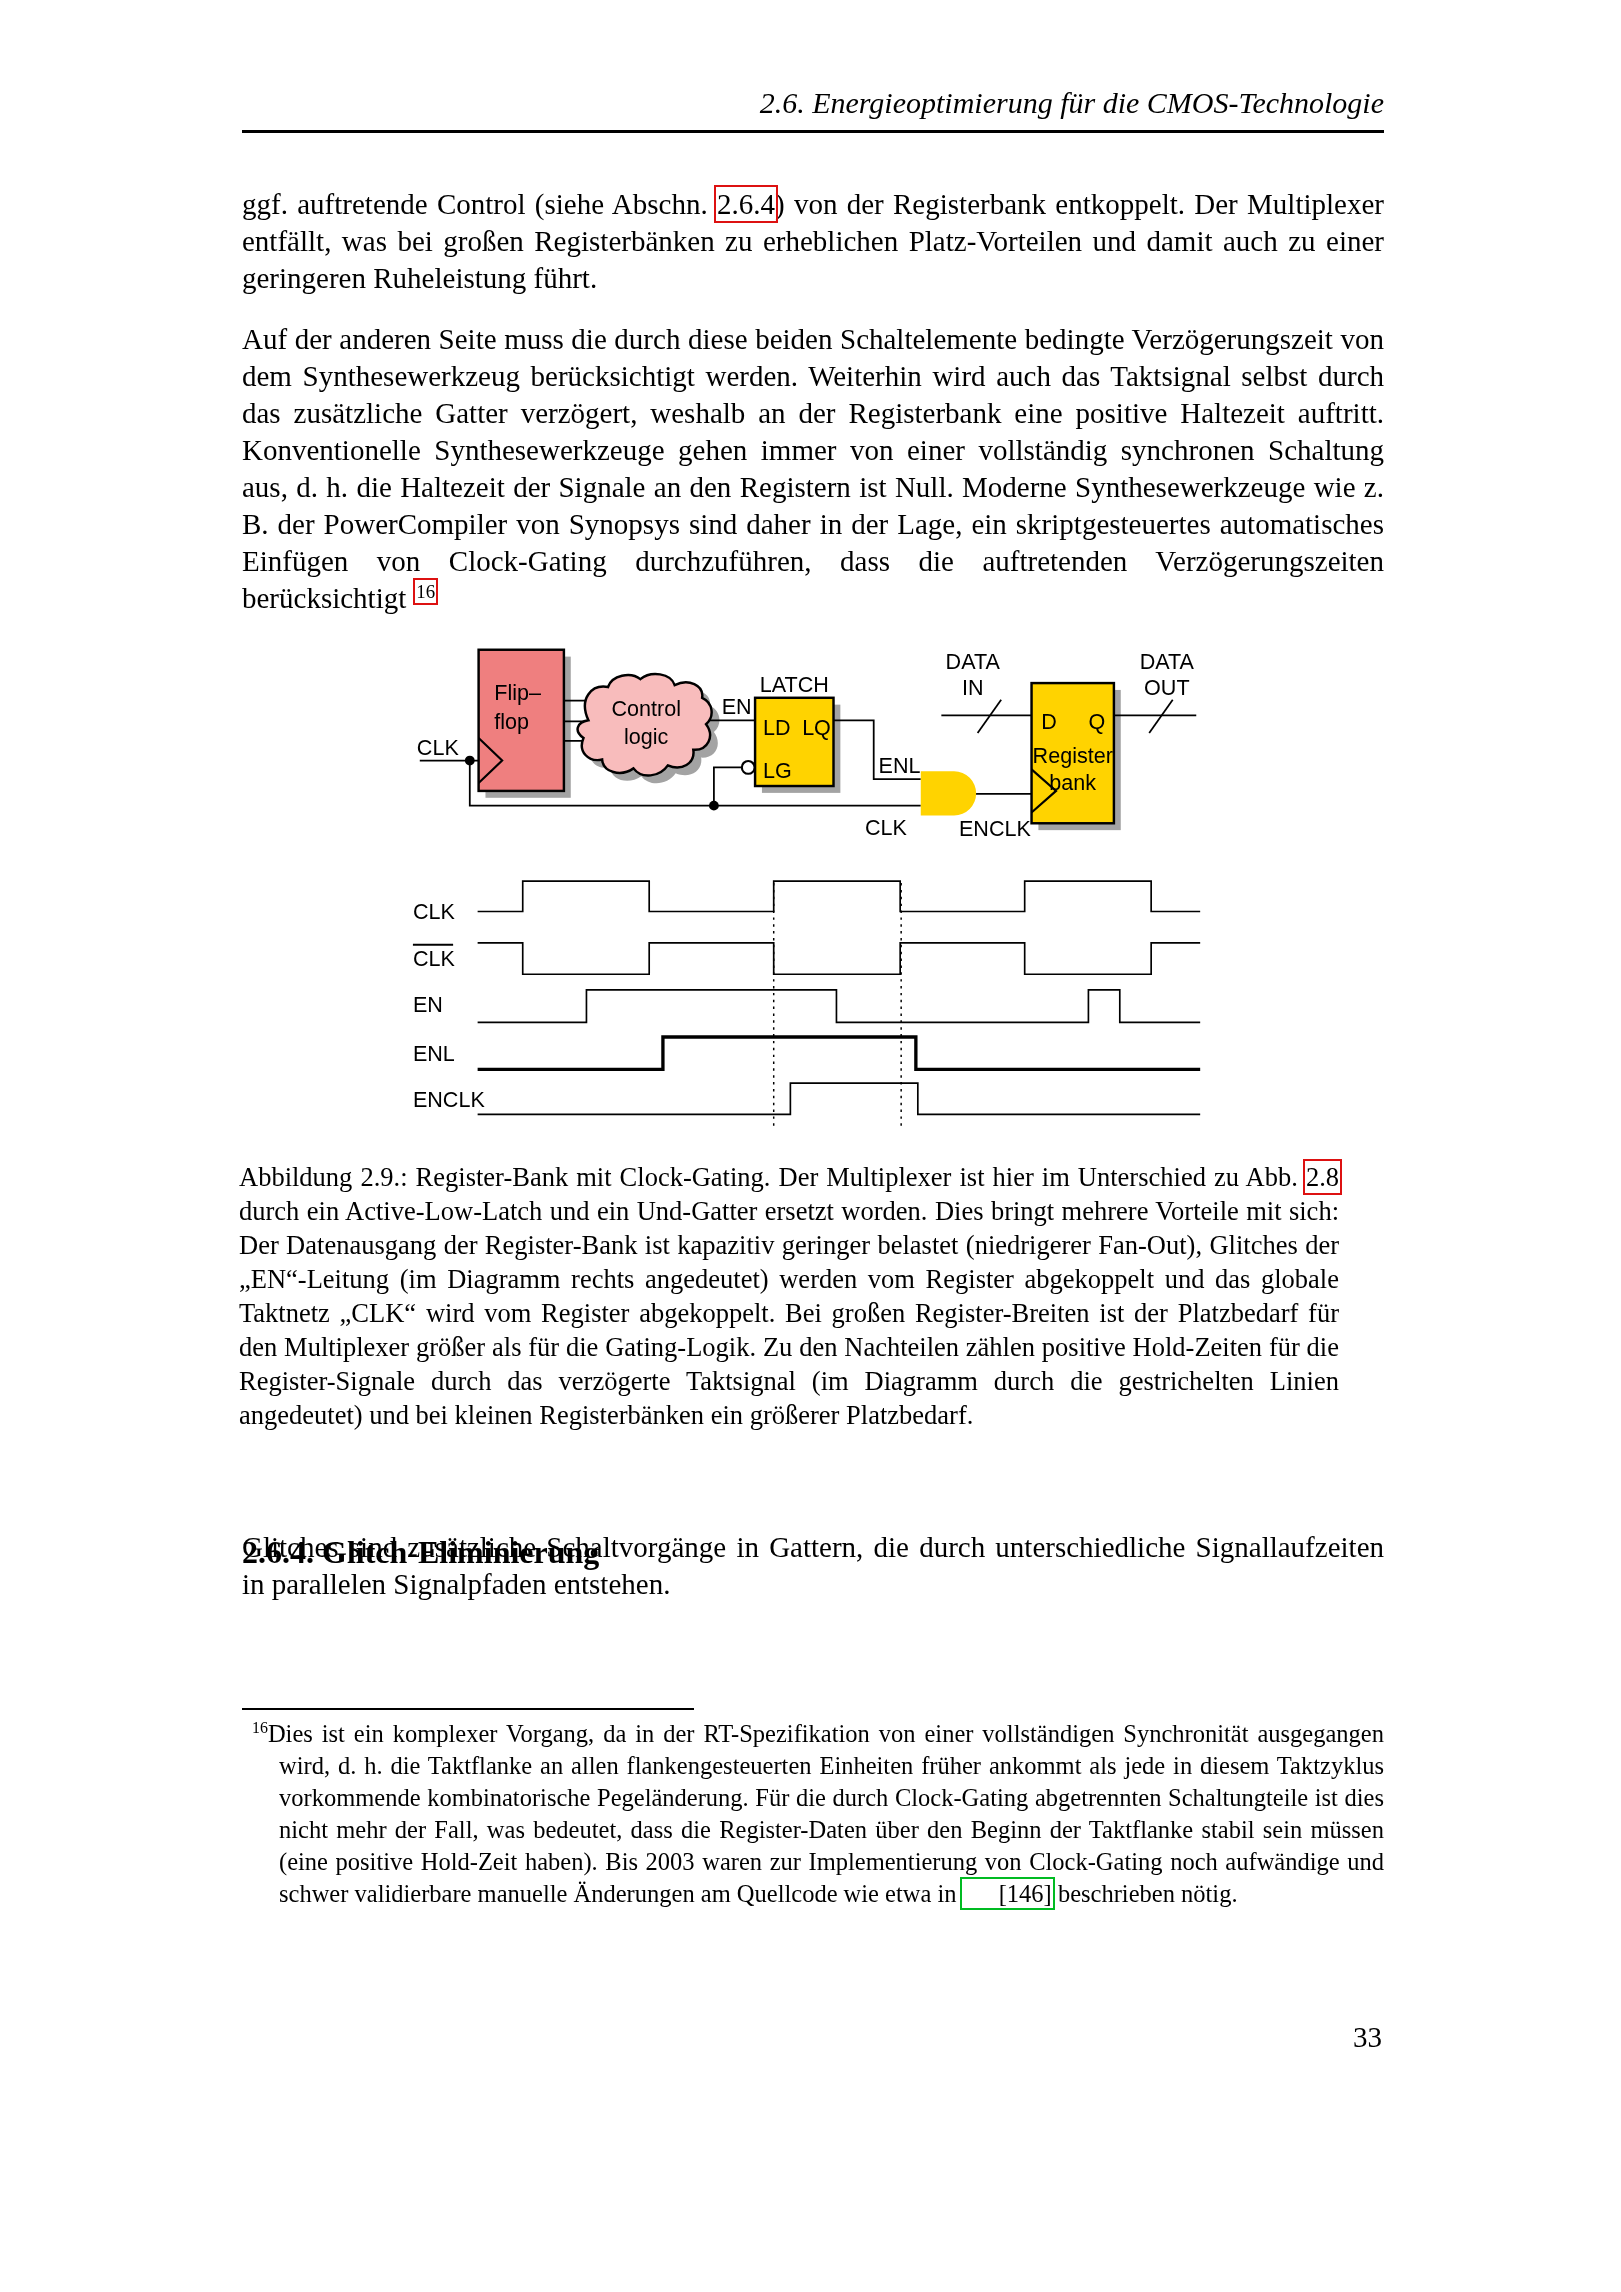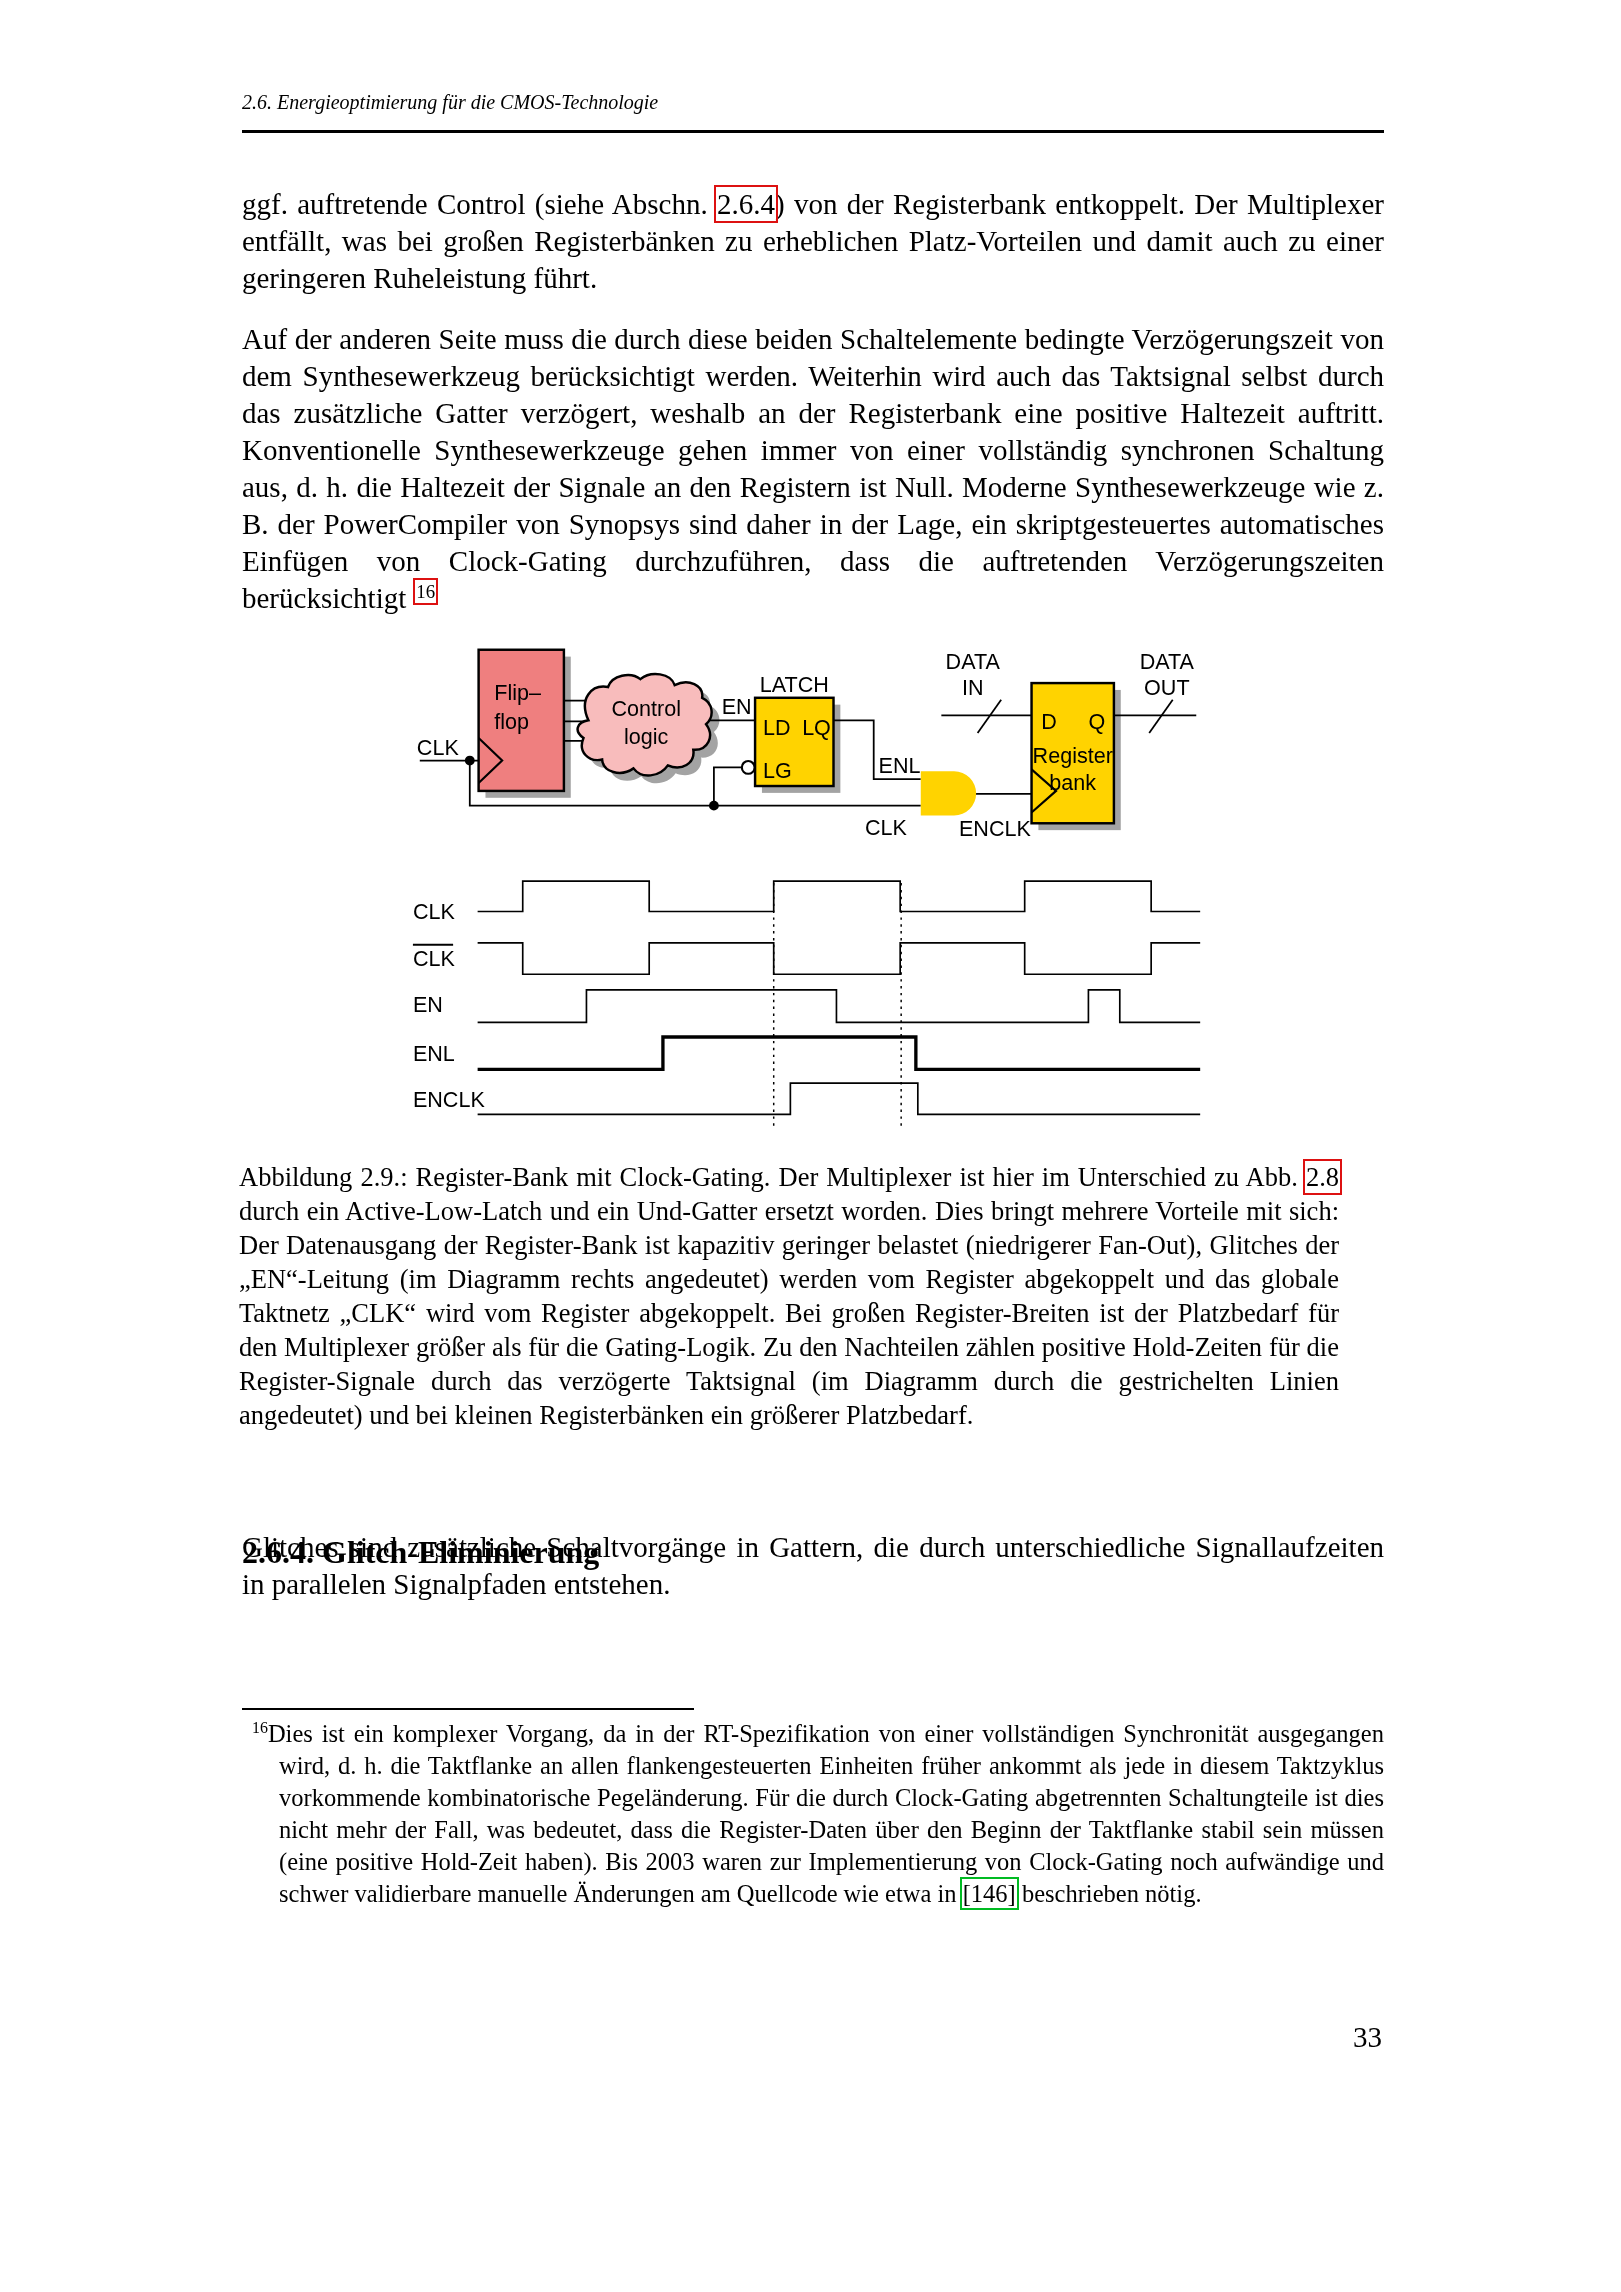--- a/index.html
+++ b/index.html
@@ -8,22 +8,23 @@
     width:1621px;height:2293px;
     background:#ffffff;
     font-family:"Liberation Serif", serif;
     color:#000;
     overflow:hidden;
   }
   .abs{position:absolute;}
   
   .runhead{
     left:242px;top:86px;width:1142px;
+    text-align:right;
     font-style:italic;
-    font-size:20px;line-height:33px;
+    font-size:30px;line-height:33px;
   }
   .runrule{
     left:242px;top:130px;width:1142px;height:2.9px;
     background:#000;
   }
   
   .para{
     left:242px;width:1142px;
     font-size:29px;line-height:37px;
     text-align:justify;
@@ -56,21 +57,21 @@
   }
   .pagenum{
     left:242px;top:2021px;width:1140px;
     text-align:right;
     font-size:29px;
   }
   sup{font-size:65%;line-height:0;vertical-align:baseline;position:relative;top:-0.55em;padding-left:10px;}
   
   .lnk{color:inherit;text-decoration:none;}
   .boxred{outline:2px solid #dd1111;outline-offset:1px;margin-top:36px;}
-  .boxgreen{outline:2px solid #00bb22;outline-offset:1px;}
+  .boxgreen{outline:2px solid #00bb22;outline-offset:1px;padding-left:36px;}
   
   .sh{fill:#a3a3a3;stroke:none;}
   .box-red{fill:#ef7f7f;stroke:#000;stroke-width:2.5;}
   .box-yellow{fill:#ffd300;stroke:#000;stroke-width:2.5;}
   .blob-main{fill:#f8bcbc;stroke:#000;stroke-width:2.5;}
   .and-gate{fill:#ffd300;stroke:none;}
   .w{stroke:#000;stroke-width:1.8;fill:none;}
   .w2{stroke:#000;stroke-width:2.2;fill:none;}
   .dotj{fill:#000;stroke:none;}
   .bub{fill:#fff;stroke:#000;stroke-width:2.2;}

